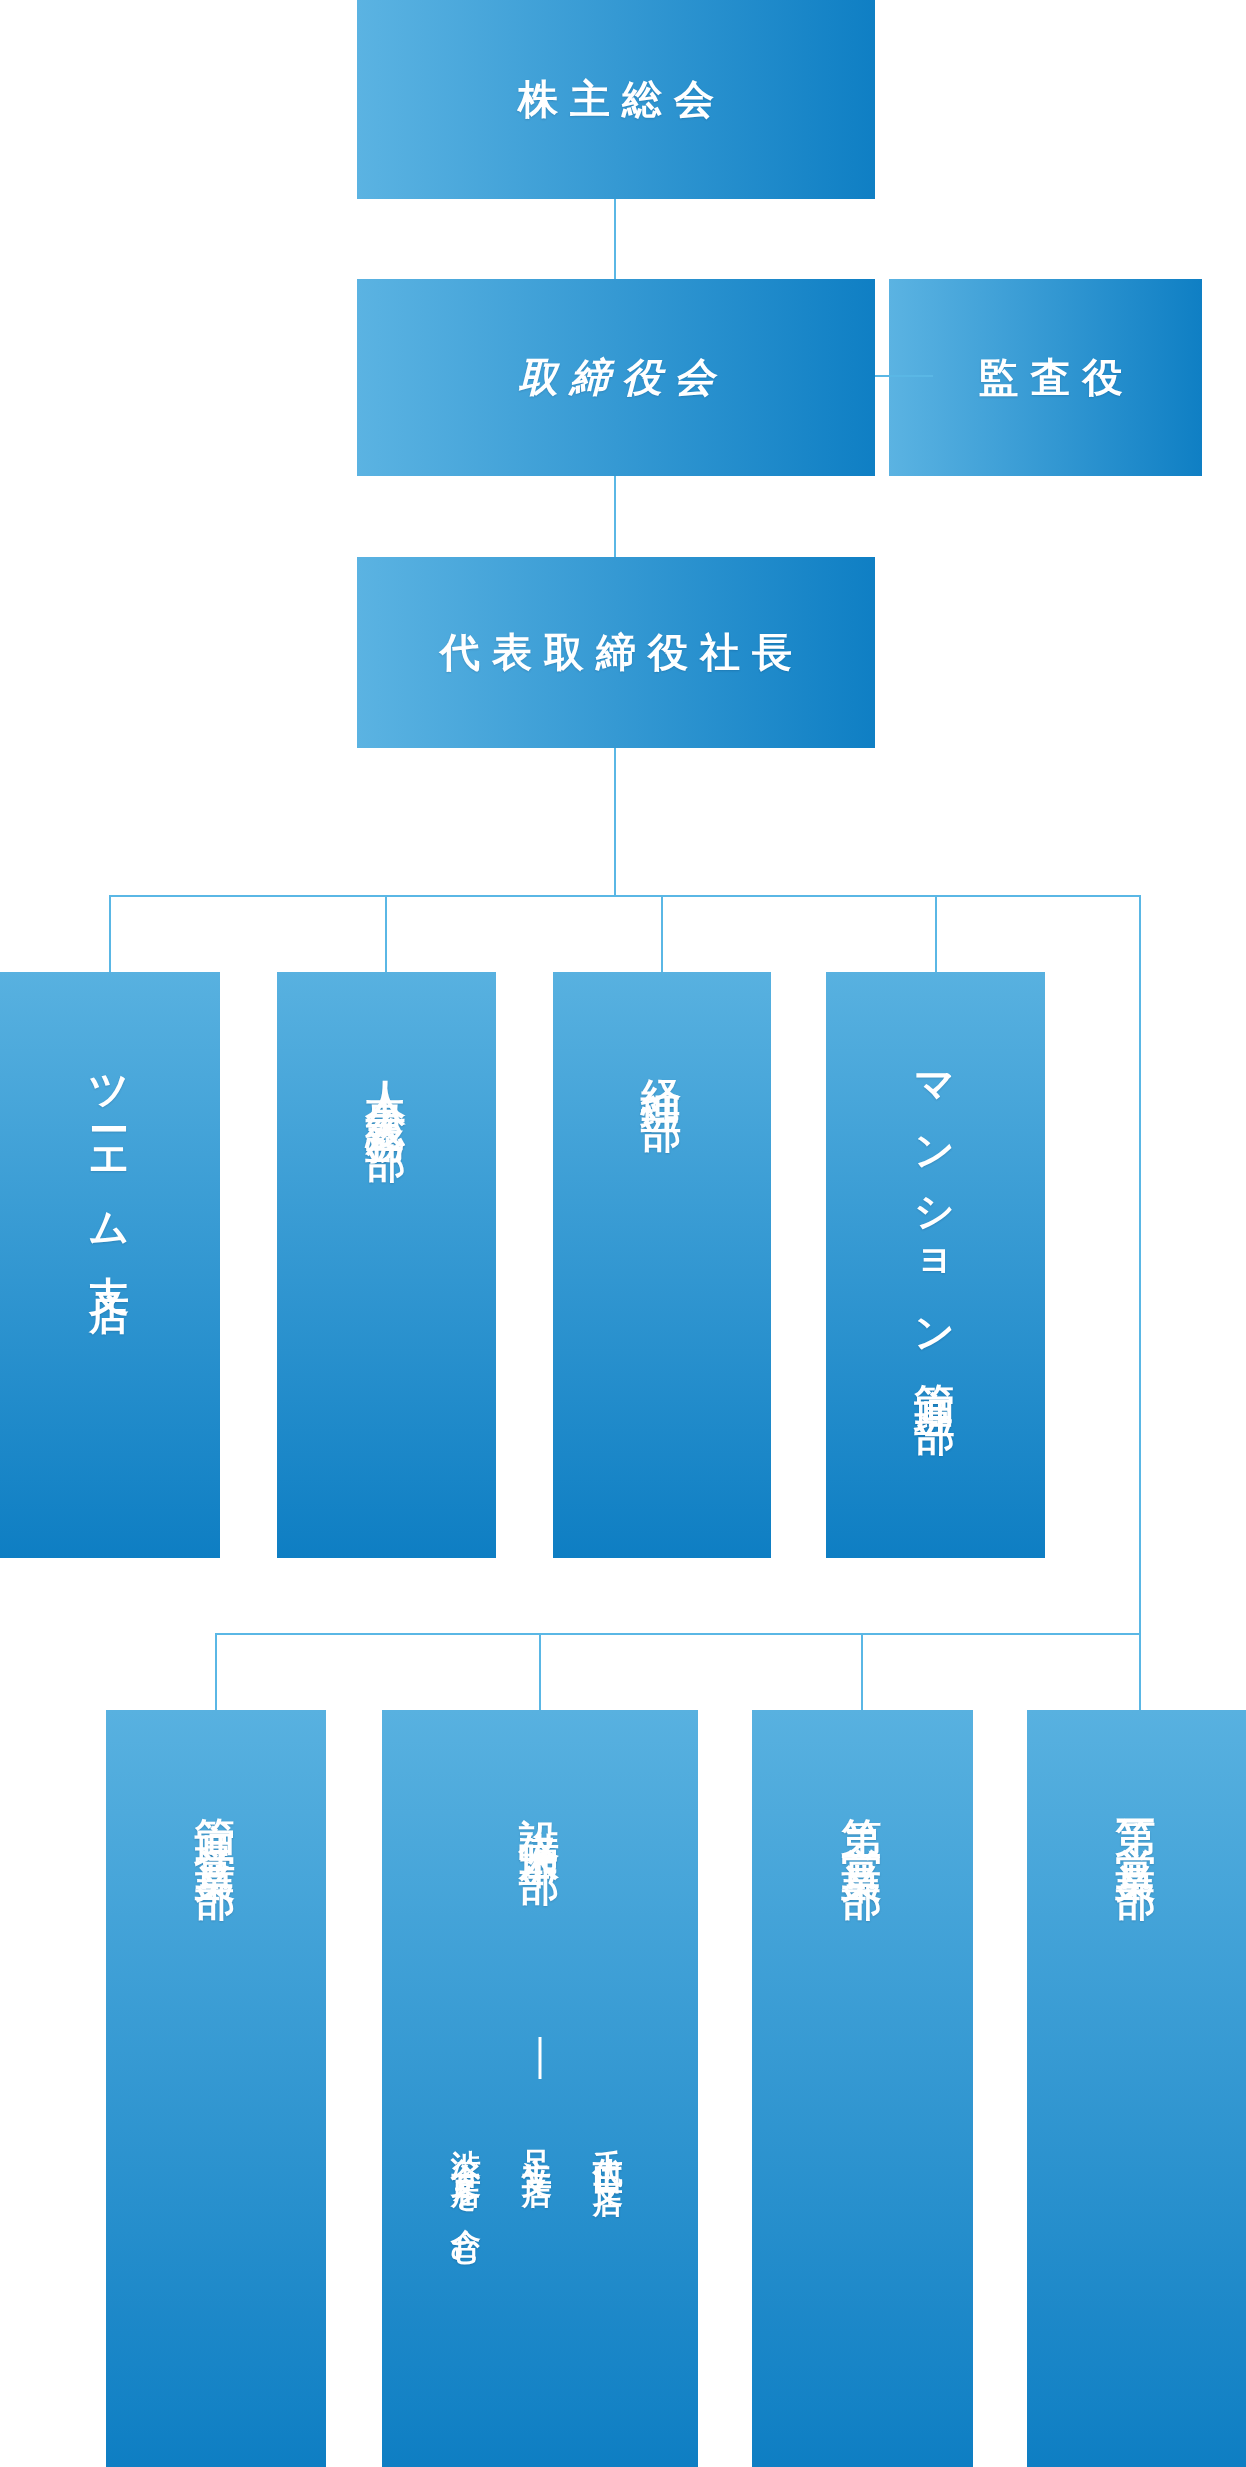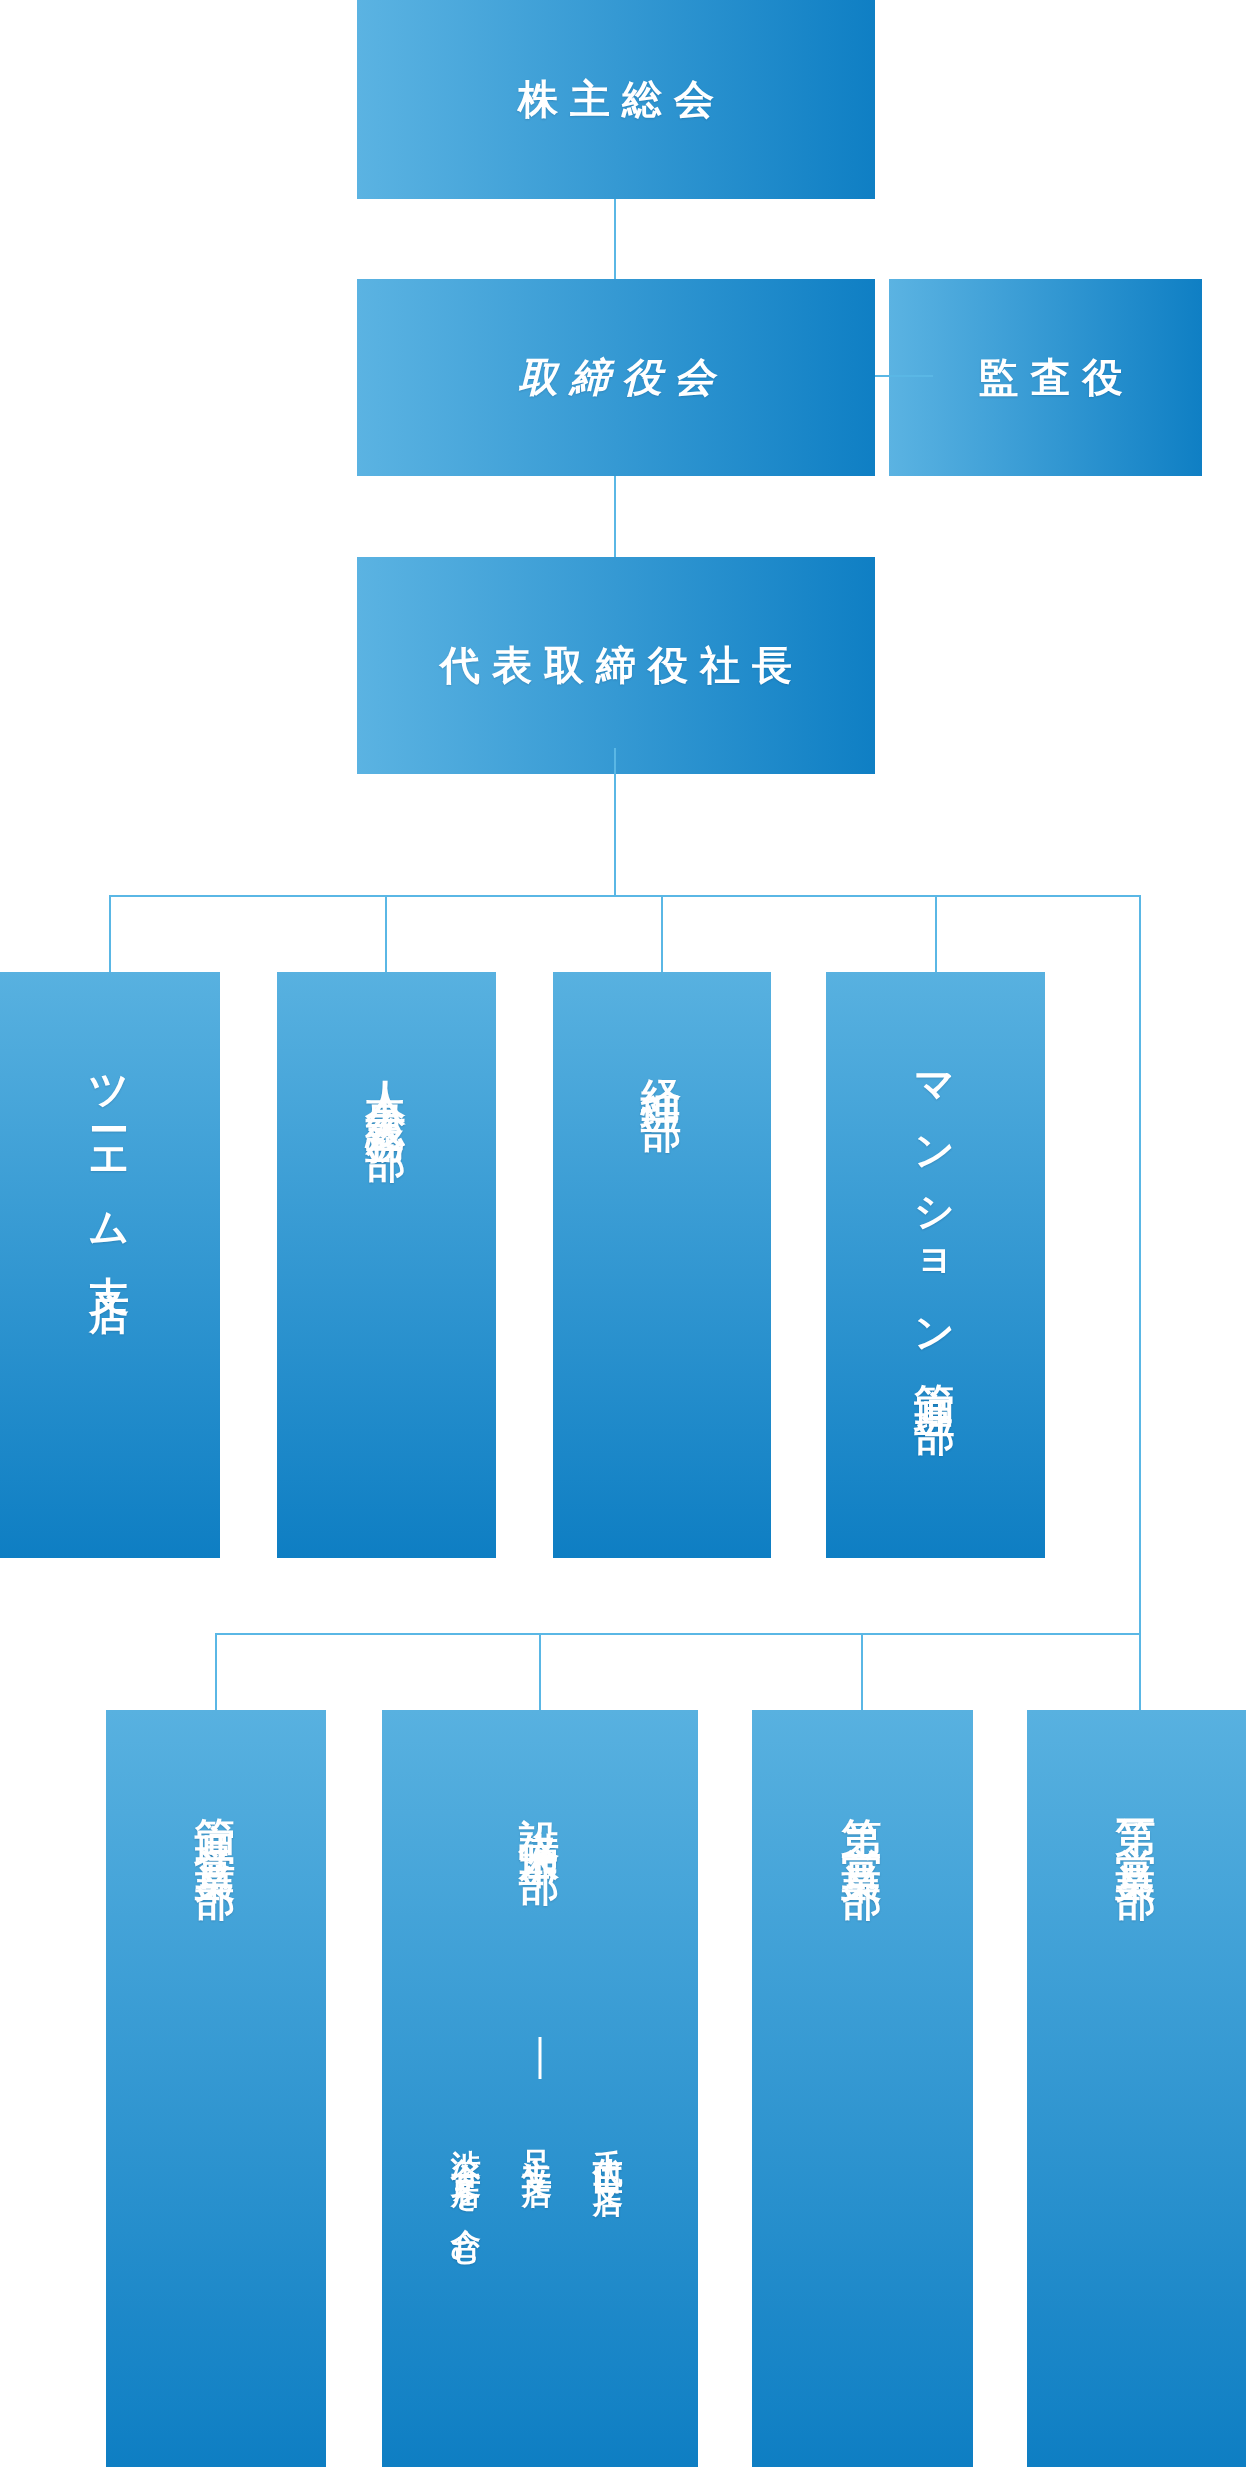--- a/index.html
+++ b/index.html
@@ -101,21 +101,21 @@
   </div>
 
   <div class="node h-grad" style="left:357px; top:279px; width:518px; height:197px;font-style:italic;">
     <span class="hlabel">取締役会</span>
   </div>
 
   <div class="node h-grad" style="left:889px; top:279px; width:313px; height:197px;padding-left:10px;">
     <span class="hlabel">監査役</span>
   </div>
 
-  <div class="node h-grad" style="left:357px; top:557px; width:518px; height:217px;">
+  <div class="node h-grad" style="left:357px; top:557px; width:518px; height:191px;">
     <span class="hlabel">代表取締役社長</span>
   </div>
 
   <div class="line" style="left:614px; top:199px; width:2px; height:80px;"></div>
   <div class="line" style="left:875px; top:375px; width:58px; height:2px;"></div>
   <div class="line" style="left:614px; top:476px; width:2px; height:81px;"></div>
   <div class="line" style="left:614px; top:748px; width:2px; height:149px;"></div>
 
   <div class="line" style="left:109px; top:895px; width:1032px; height:2px;"></div>
   <div class="line" style="left:109px; top:897px; width:2px; height:75px;"></div>

